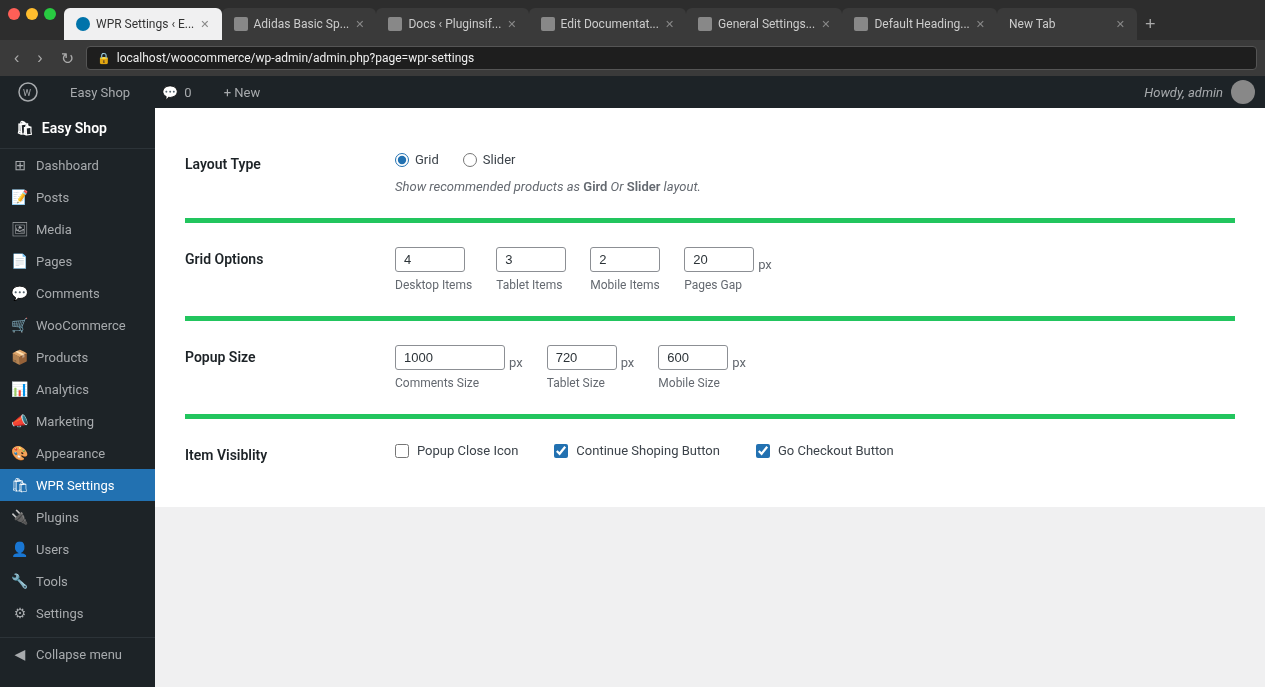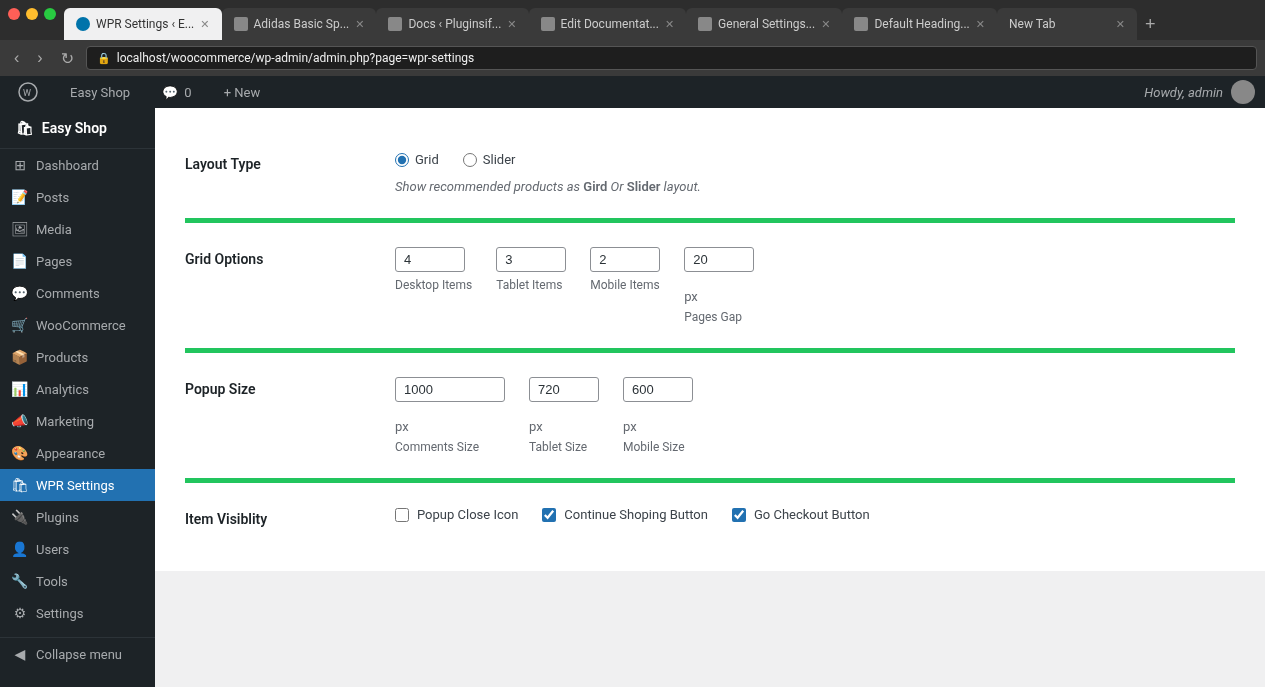--- a/index.html
+++ b/index.html
@@ -55,29 +55,29 @@
     
     .radio-group { display: flex; gap: 24px; align-items: center; margin-bottom: 12px; }
     .radio-item { display: flex; align-items: center; gap: 6px; cursor: pointer; }
     .radio-item input[type="radio"] { accent-color: #2271b1; width: 14px; height: 14px; }
     .help-text { color: #646970; font-size: 13px; font-style: italic; }
     .help-text strong { font-style: normal; font-weight: 600; }
 
     
     .grid-inputs { display: flex; gap: 24px; align-items: flex-start; }
     .input-group { display: flex; flex-direction: column; gap: 6px; }
-    .input-with-suffix { display: flex; align-items: flex-start; gap: 17px; flex-direction: column; }
+    .input-with-suffix { display: flex; align-items: flex-end; gap: 4px; }
     .input-field { border: 1px solid #8c8f94; border-radius: 3px; padding: 4px 8px; font-size: 13px; color: #2c3338; background: #fff; }
     .input-field.small { width: 70px; }
     .input-field.medium { width: 110px; }
     .input-label { font-size: 12px; color: #646970; }
     .px-label { font-size: 13px; color: #646970; }
 
     
-    .checkbox-group { display: flex; gap: 24px; align-items: flex-start; }
+    .checkbox-group { display: flex; gap: 36px; align-items: flex-start; }
     .checkbox-item { display: flex; align-items: center; gap: 8px; cursor: pointer; font-size: 13px; }
     .checkbox-item input[type="checkbox"] { accent-color: #2271b1; width: 14px; height: 14px; }
   </style>
 </head>
 <body>
 
 <div class="browser-chrome">
 
   <div class="browser-tab-bar">
     <div class="traffic-lights">

